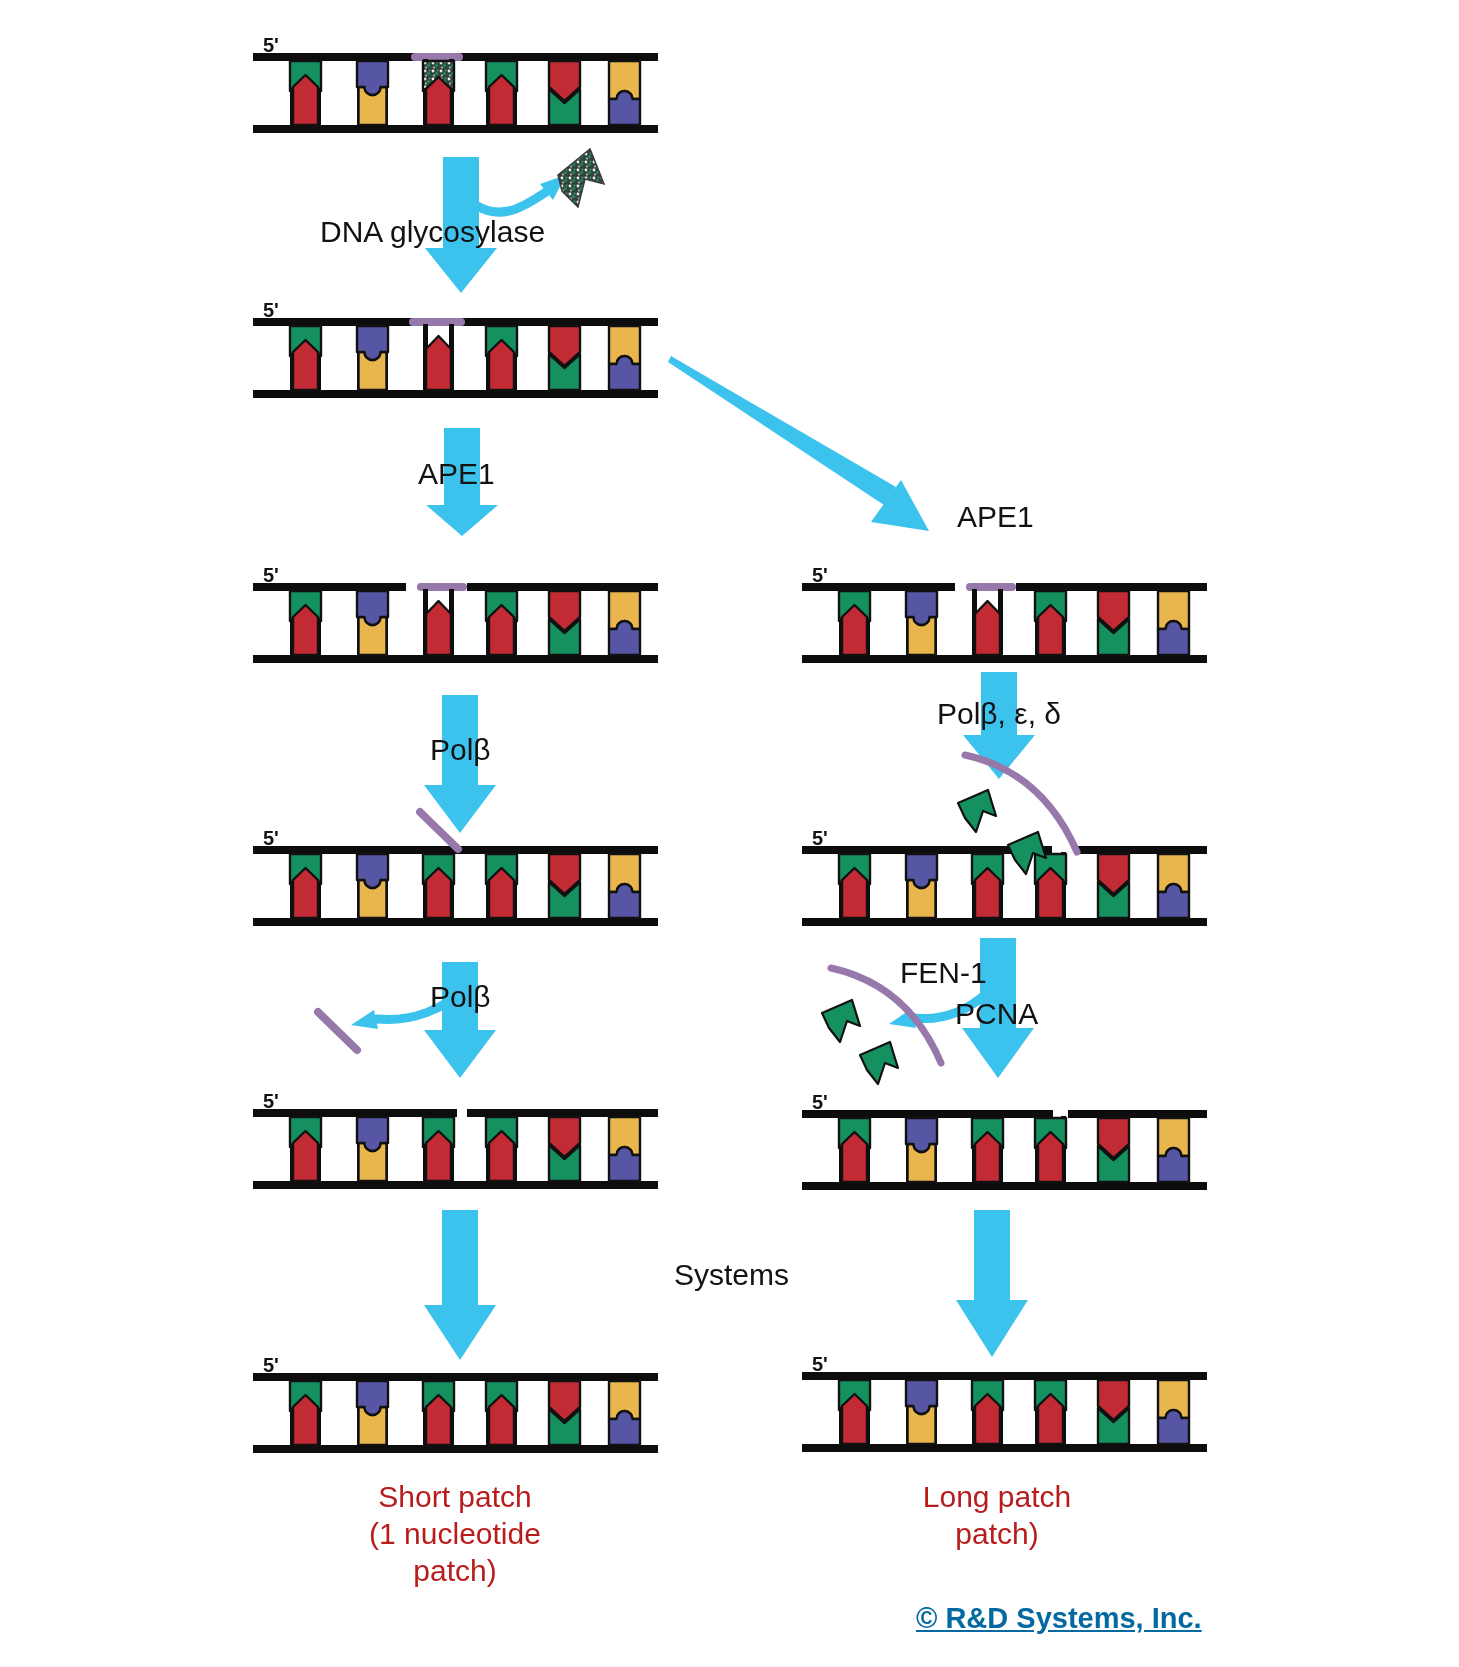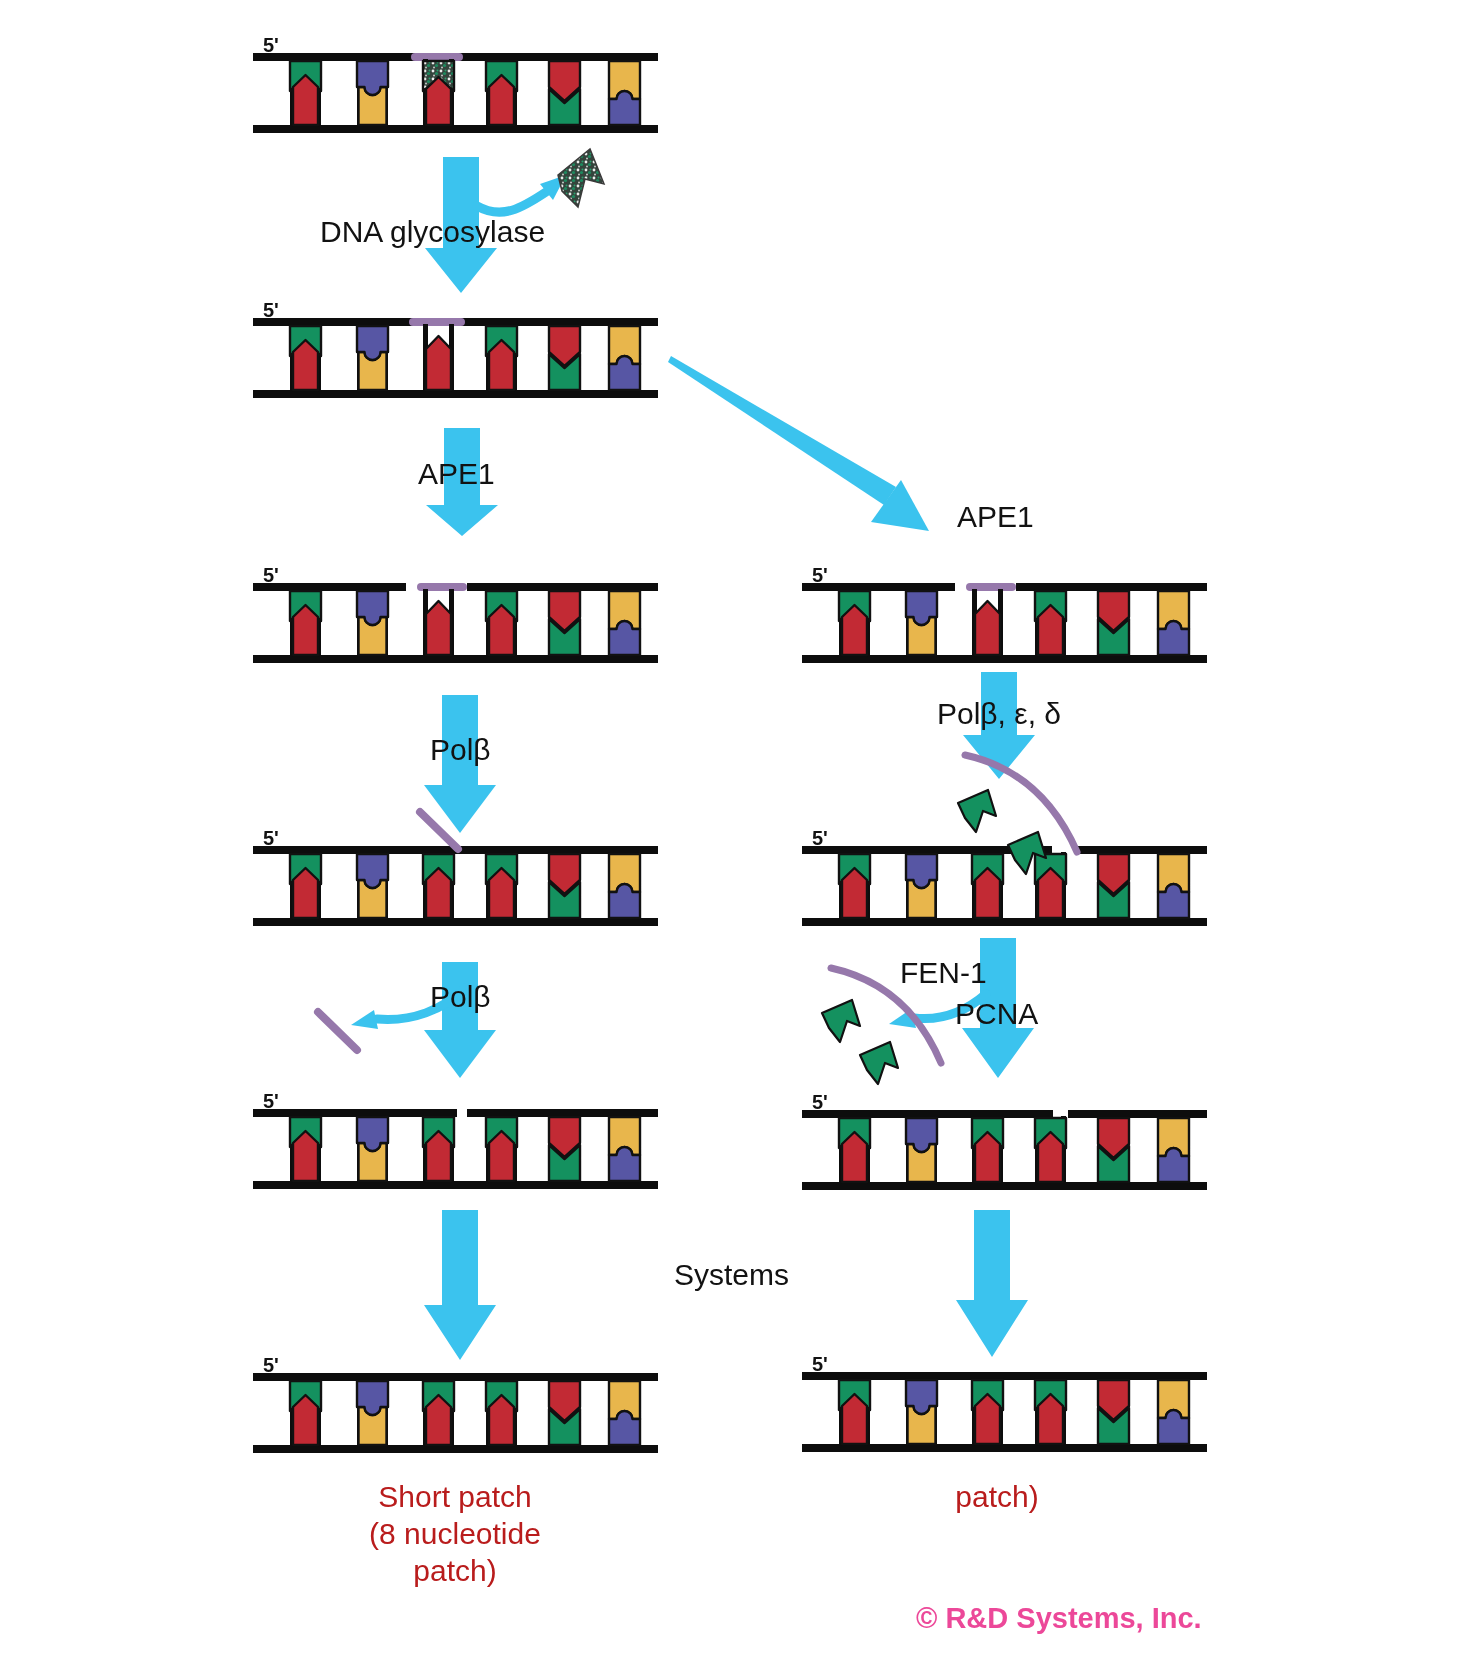--- a/index.html
+++ b/index.html
@@ -3,21 +3,21 @@
 <meta charset="utf-8">
 <style>
   html,body{margin:0;padding:0;background:#ffffff;}
   #canvas{position:relative;width:1459px;height:1667px;background:#ffffff;overflow:hidden;
           font-family:"Liberation Sans",sans-serif;}
   #art{position:absolute;left:0;top:0;}
   .lbl{position:absolute;font-size:30px;color:#121212;white-space:nowrap;z-index:5;}
   .five{position:absolute;font-size:20px;font-weight:bold;color:#121212;z-index:5;white-space:nowrap;}
   .branch-label{position:absolute;font-size:30px;line-height:39px;color:#121212;z-index:5;}
   .patch{position:absolute;width:330px;text-align:center;font-size:30px;line-height:37px;color:#b91c1c;z-index:5;}
-  .copy{position:absolute;font-size:29px;font-weight:bold;color:#ec4899;z-index:5;white-space:nowrap;}
+  .copy{position:absolute;font-size:29px;font-weight:bold;color:#0369a1;z-index:5;white-space:nowrap;text-decoration:underline;}
 </style>
 </head>
 <body>
 
 <div id="canvas">
   <svg id="art" width="1459" height="1667" viewBox="0 0 1459 1667">
       <defs>
         <pattern id="speck" width="8" height="8" patternUnits="userSpaceOnUse">
           <rect x="0" y="0" width="8" height="8" fill="#34443c"></rect>
           <circle cx="2" cy="2" r="1.4" fill="#ffffff" opacity="0.9"></circle>
@@ -484,25 +484,26 @@
   <div class="lbl" style="left:957px;top:500px">APE1</div>
   <div class="lbl" style="left:430px;top:733px">Polβ</div>
   <div class="lbl" style="left:937px;top:697px">Polβ, ε, δ</div>
   <div class="lbl" style="left:430px;top:980px">Polβ</div>
   <div class="lbl" style="left:900px;top:956px">FEN-1</div>
   <div class="lbl" style="left:955px;top:997px">PCNA</div>
   <div class="lbl" style="left:674px;top:1258px">Systems</div>
 
   <div class="patch" style="left:290px;top:1478px">
     <div>Short patch</div>
-    <div>(8 nucleotide</div>
+    <div>(1 nucleotide</div>
     <div>patch)</div>
   </div>
 
   <div class="patch" style="left:832px;top:1478px">
+    <div>Long patch</div>
     <div>patch)</div>
   </div>
 
   <div class="copy" style="left:916px;top:1602px">© R&amp;D Systems, Inc.</div>
 <div class="five" style="left: 263px; top: 34px;">5'</div>
     <div class="five" style="left: 263px; top: 299px;">5'</div>
     <div class="five" style="left: 263px; top: 564px;">5'</div>
     <div class="five" style="left: 263px; top: 827px;">5'</div>
     <div class="five" style="left: 263px; top: 1090px;">5'</div>
     <div class="five" style="left: 263px; top: 1354px;">5'</div>

